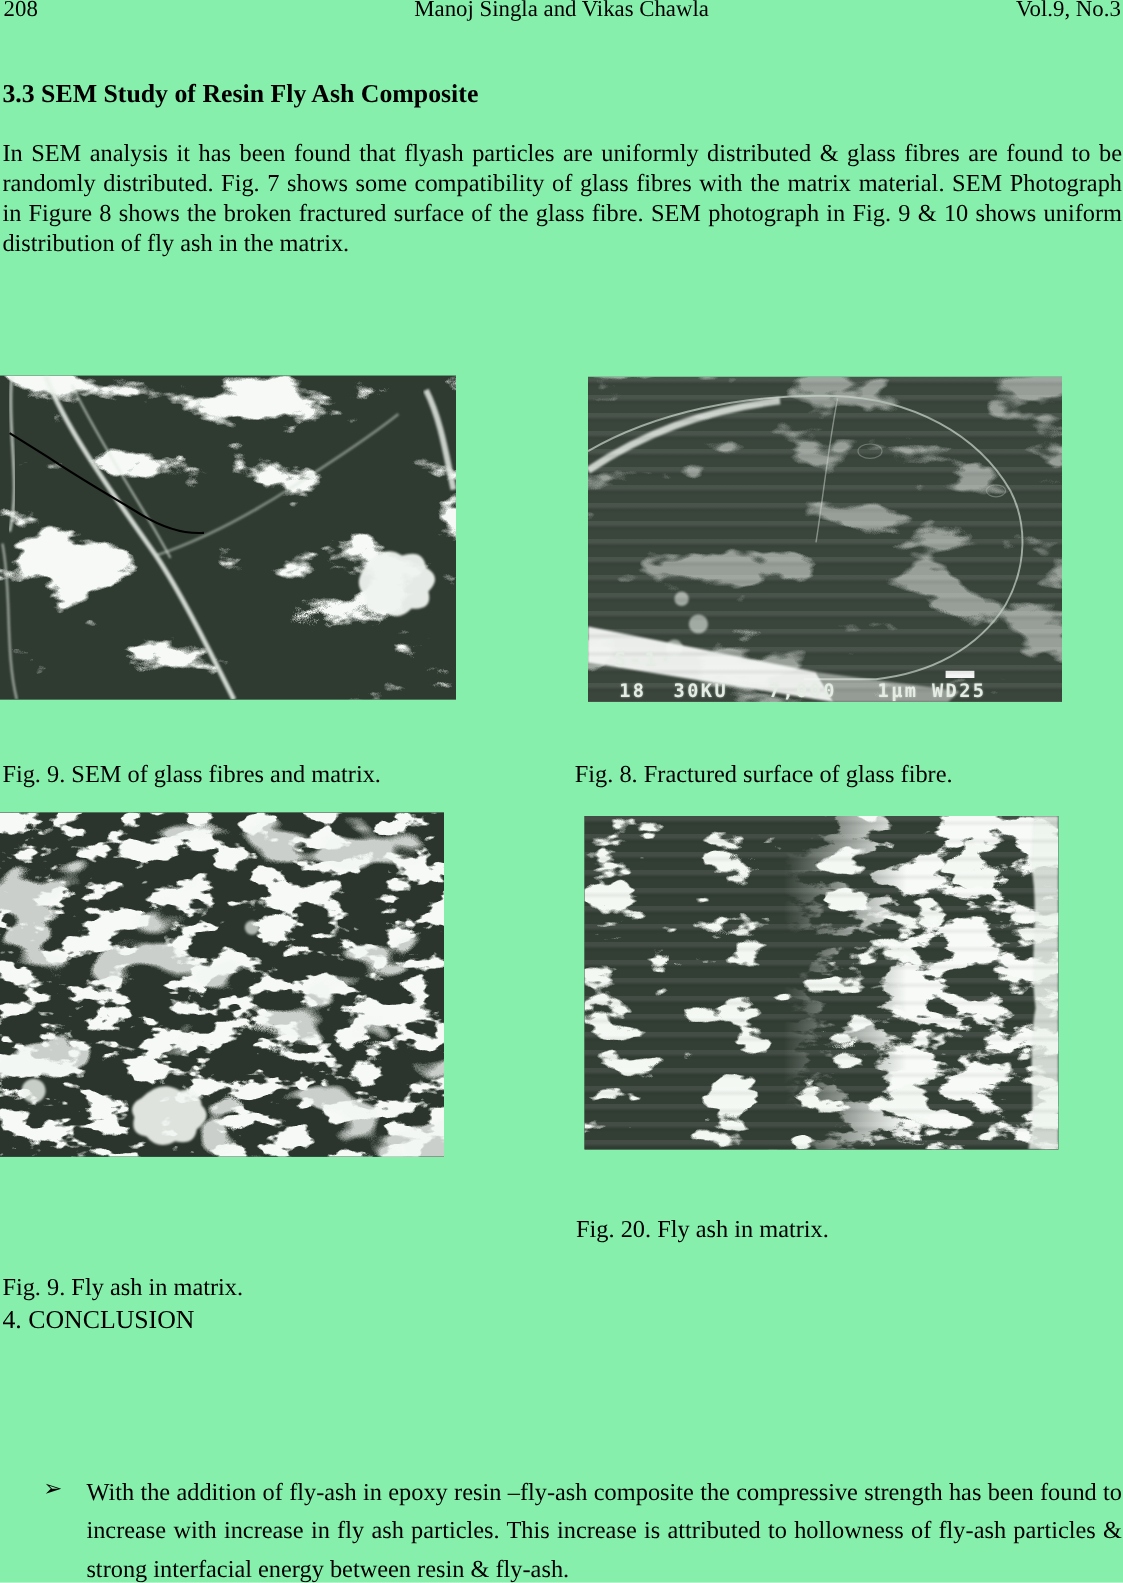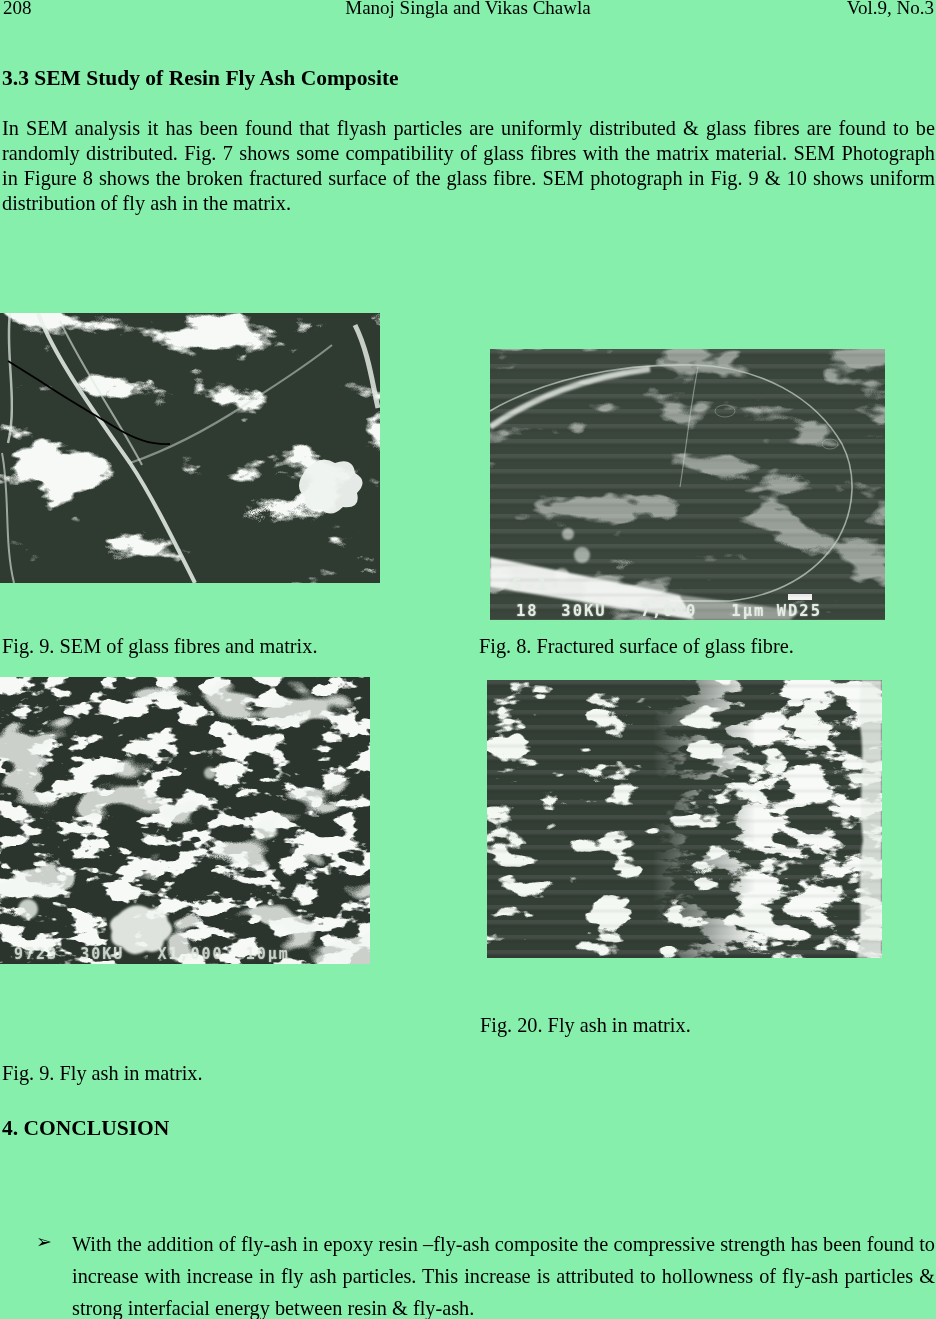--- a/index.html
+++ b/index.html
@@ -20,21 +20,21 @@
   }
   .body-para {
     position:absolute; left:2px; top:116px; width:933px;
     font-size:20.3px; line-height:25px;
     text-align:justify; text-align-last:left;
   }
   
   .fig { position:absolute; overflow:hidden; background:#313b32; }
   .fig svg { display:block; width:100%; height:100%; }
   #fig7  { left:0px;   top:313px; width:380px; height:270px; }
-  #fig8  { left:490px; top:314px; width:395px; height:271px;margin-top:35px; }
+  #fig8  { left:490px; top:314px; width:395px; height:271px; }
   #fig9  { left:0px;   top:677px; width:370px; height:287px; }
   #fig10 { left:487px; top:680px; width:395px; height:278px; }
   .scanlines {
     position:absolute; inset:0; pointer-events:none;
     background:repeating-linear-gradient(180deg,
       rgba(255,255,255,0.08) 0px, rgba(255,255,255,0.08) 3px,
       rgba(0,0,0,0.06) 6px, rgba(0,0,0,0) 9px, rgba(0,0,0,0) 15px);
   }
   .sem-label {
     position:absolute; font-family:"DejaVu Sans Mono",monospace;
@@ -44,22 +44,22 @@
   #fig8 .sem-name   { left:22px; top:226px; font-size:16px; }
   #fig8 .sem-status { left:26px; bottom:0px; font-size:15.5px; letter-spacing:2px; }
   #fig9 .sem-status { left:14px; bottom:1px; font-size:15px; letter-spacing:2px; opacity:.85; }
   .caption { position:absolute; font-size:20.3px; white-space:nowrap; }
   #cap7  { left:2px;   top:635px; }
   #cap8  { left:479px; top:635px; }
   #cap9  { left:2px;   top:1014px;margin-top:48px; }
   #cap10 { left:480px; top:1014px; }
   
   .conc-heading {
-    position:absolute; left:2px; top:1116px;
-    font-size:21.5px; font-weight:bold; white-space:nowrap;
+    position:absolute; left:2px; top:1088px;
+    font-size:21.5px; font-weight:normal; white-space:nowrap;
   }
   .bullet-item { position:absolute; left:2px; top:1229px; width:933px; }
   .bullet-marker {
     position:absolute; left:34px; top:1px;
     font-family:"DejaVu Sans",sans-serif; font-size:19px;
   }
   .bullet-text {
     margin-left:70px; font-size:20.3px; line-height:31.8px;
     text-align:justify; text-align-last:left;
   }
@@ -148,21 +148,20 @@
             <feGaussianBlur stdDeviation="0.8"></feGaussianBlur>
           </filter>
       </defs>
       <rect width="370" height="287" fill="#2b352d"></rect>
       <rect width="370" height="287" filter="url(#n9a)"></rect>
       <rect width="370" height="287" filter="url(#n9b)" opacity="0.8"></rect>
       <path d="M118,238 q16,-16 32,-6 q16,-4 18,12 q10,10 -4,20 q-2,14 -18,10 q-14,8 -24,-4 q-14,-2 -10,-16 q-6,-10 6,-16 z" fill="#f2f6f2" opacity="0.9" filter="url(#b9)"></path>
       <circle cx="28" cy="232" r="10" fill="#eef3ee" opacity="0.8" filter="url(#b9)"></circle>
       <circle cx="210" cy="96" r="6" fill="#eef3ee" opacity="0.7" filter="url(#b9)"></circle>
     </svg>
-    <div class="sem-label sem-status">9723  30KU   X1,000  10μm</div>
   </div>
 
   <div class="fig" id="fig10">
     <svg viewBox="0 0 395 278" preserveAspectRatio="none">
       <defs>
         <filter id="n10a" x="0" y="0" width="100%" height="100%">
           <feTurbulence type="fractalNoise" baseFrequency="0.02 0.04" numOctaves="4" seed="13"></feTurbulence>
           <feColorMatrix type="matrix" values="0 0 0 0 0.90  0 0 0 0 0.94  0 0 0 0 0.90  10 10 10 0 -16.8"></feColorMatrix>
         </filter>
         <filter id="n10b" x="0" y="0" width="100%" height="100%">

